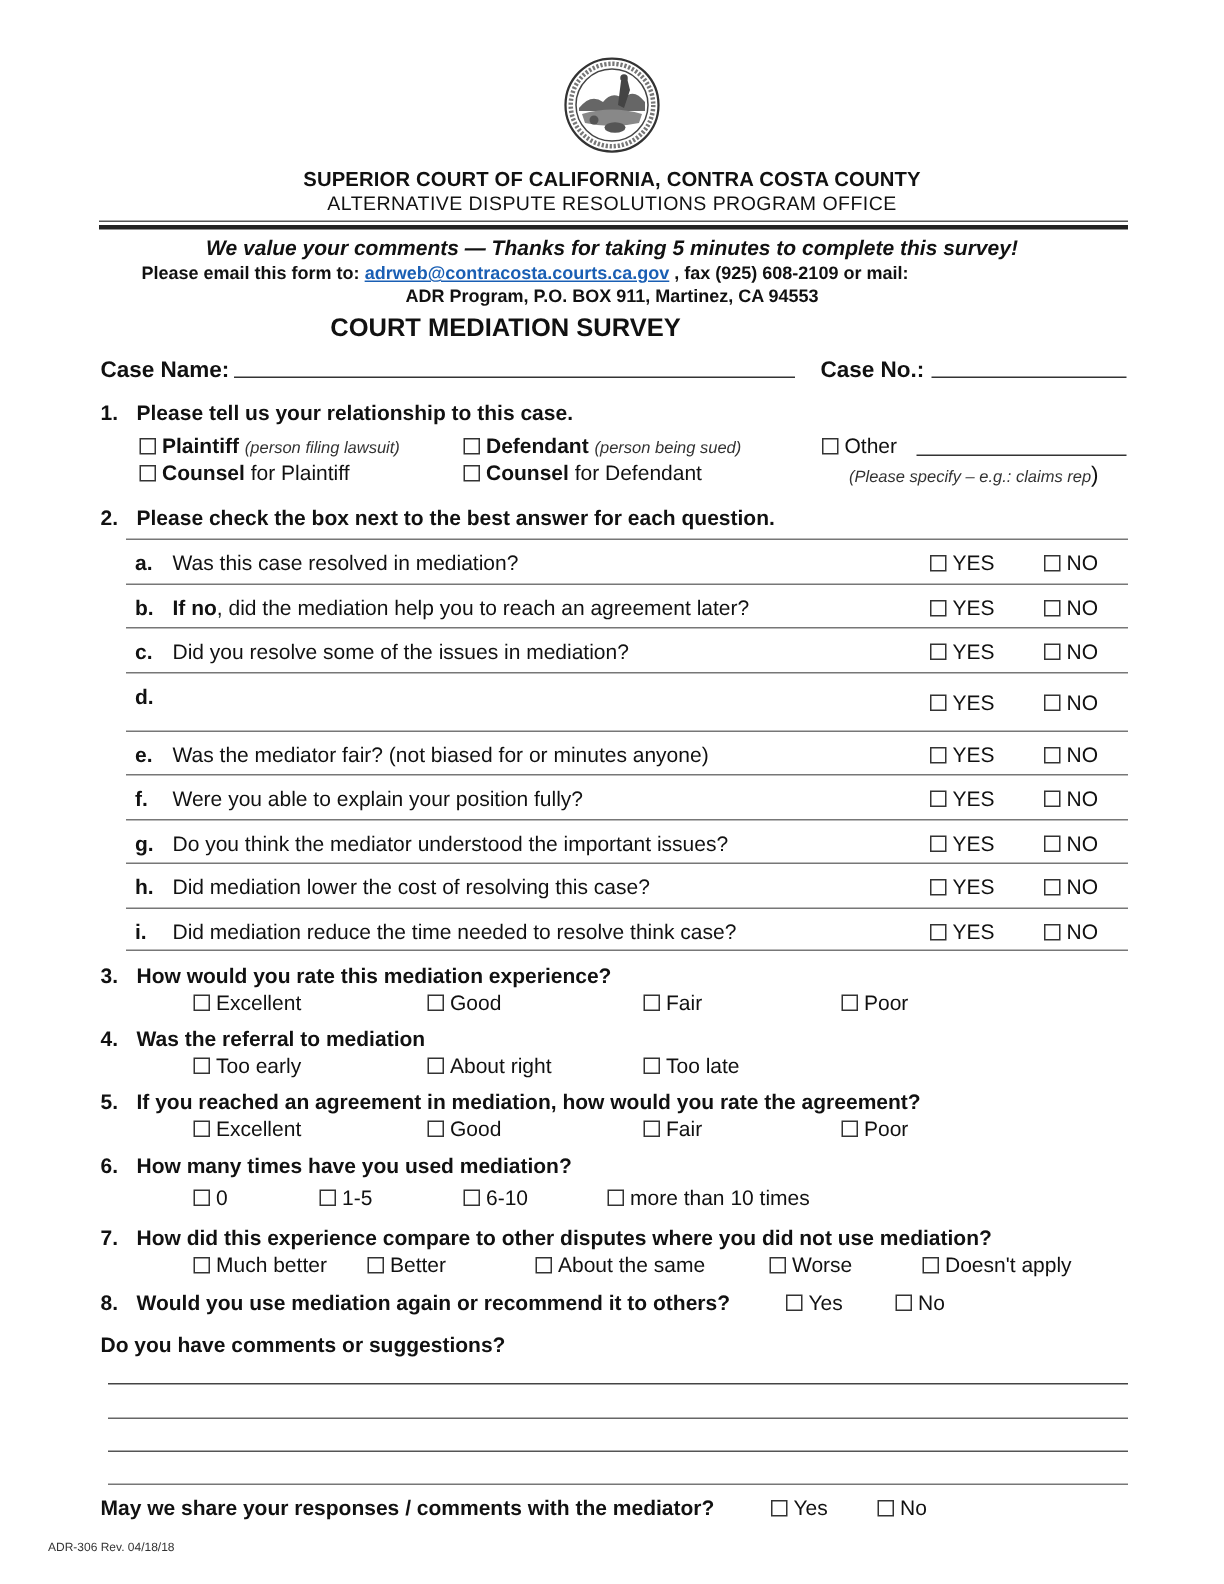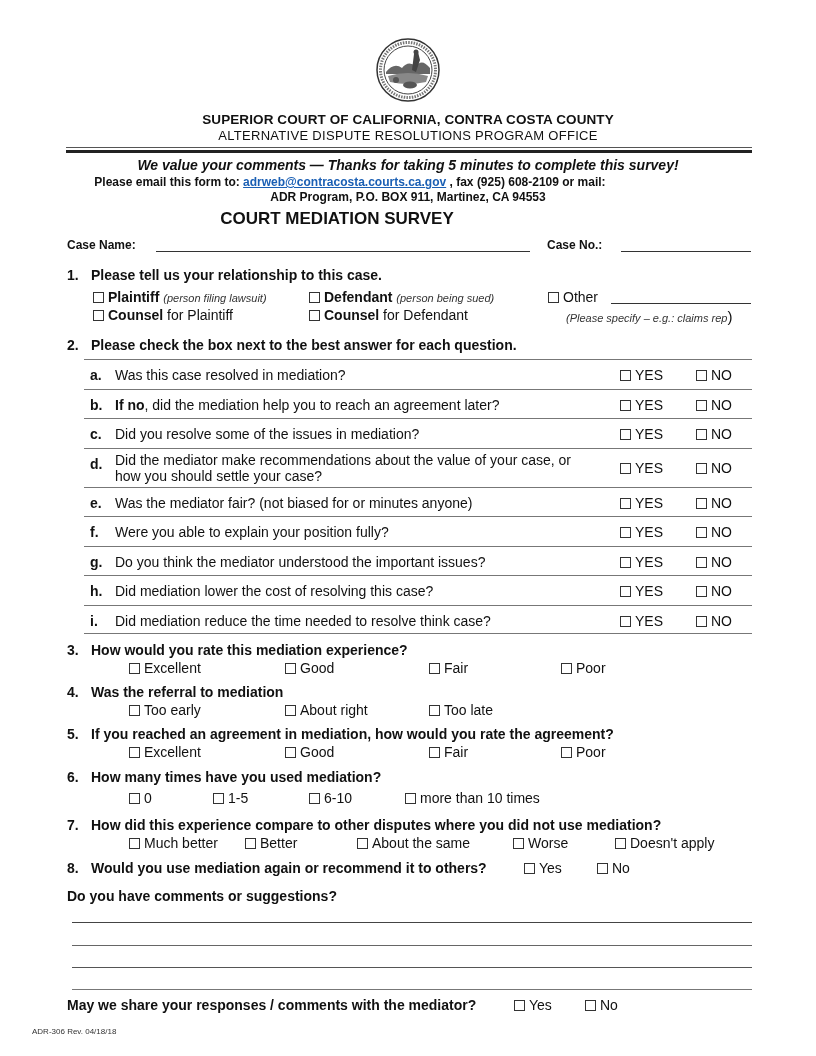--- a/index.html
+++ b/index.html
@@ -9,21 +9,21 @@
   .seal { left: 376px; top: 38px; width: 64px; height: 64px; }
   .hdr1 { left: 0; width: 816px; top: 112px; text-align: center; font-weight: bold; font-size: 13.5px; letter-spacing: 0.1px; }
   .hdr2 { left: 0; width: 816px; top: 128px; text-align: center; font-size: 13px; letter-spacing: 0.3px; }
   .rule-thick { left: 66px; width: 686px; top: 150px; height: 3px; background: #222; }
   .rule-thin { left: 66px; width: 686px; top: 147px; height: 1px; background: #555; }
   .intro1 { left: 0; width: 816px; top: 157px; text-align: center; font-weight: bold; font-style: italic; font-size: 14px; }
   .intro2 { left: 0; width: 700px; top: 175px; text-align: center; font-weight: bold; font-size: 12px; }
   .intro2 a { color: #1a5fb4; text-decoration: underline; }
   .intro3 { left: 0; width: 816px; top: 190px; text-align: center; font-weight: bold; font-size: 12px; }
   .title { left: 0; width: 674px; top: 209px; text-align: center; font-weight: bold; font-size: 17px; }
-  .lbl-bold { font-weight: bold; font-size: 12px; }
+  .lbl-bold { font-weight: bold; font-size: 15px; }
   .uline { border-bottom: 1px solid #333; height: 14px; }
   .q { font-weight: bold; font-size: 14px; }
   .q .num { display: inline-block; width: 24px; }
   .opt { font-size: 14px; white-space: nowrap; }
   .cb { display: inline-block; width: 11px; height: 11px; border: 1px solid #333; vertical-align: -1px; margin-right: 4px; background: #fff; }
   .small-it { font-style: italic; font-size: 11px; color: #333; }
   .tbl { left: 84px; width: 668px; top: 359px; }
   .trow { position: relative; border-top: 1px solid #777; height: 29.5px; font-size: 14px; }
   .trow.tall { height: 39px; }
   .trow:last-child { border-bottom: 1px solid #777; }
@@ -113,21 +113,20 @@
     <span class="no opt"><span class="cb"></span><span>NO</span></span>
   </div>
   <div class="trow">
     <span class="ltr">c.</span>
     <span class="txt">Did you resolve some of the issues in mediation?</span>
     <span class="yes opt"><span class="cb"></span><span>YES</span></span>
     <span class="no opt"><span class="cb"></span><span>NO</span></span>
   </div>
   <div class="trow tall">
     <span class="ltr">d.</span>
-    <span class="txt">Did the mediator make recommendations about the value of your case, or how you should settle your case?</span>
     <span class="yes opt"><span class="cb"></span><span>YES</span></span>
     <span class="no opt"><span class="cb"></span><span>NO</span></span>
   </div>
   <div class="trow">
     <span class="ltr">e.</span>
     <span class="txt">Was the mediator fair? (not biased for or minutes anyone)</span>
     <span class="yes opt"><span class="cb"></span><span>YES</span></span>
     <span class="no opt"><span class="cb"></span><span>NO</span></span>
   </div>
   <div class="trow">

